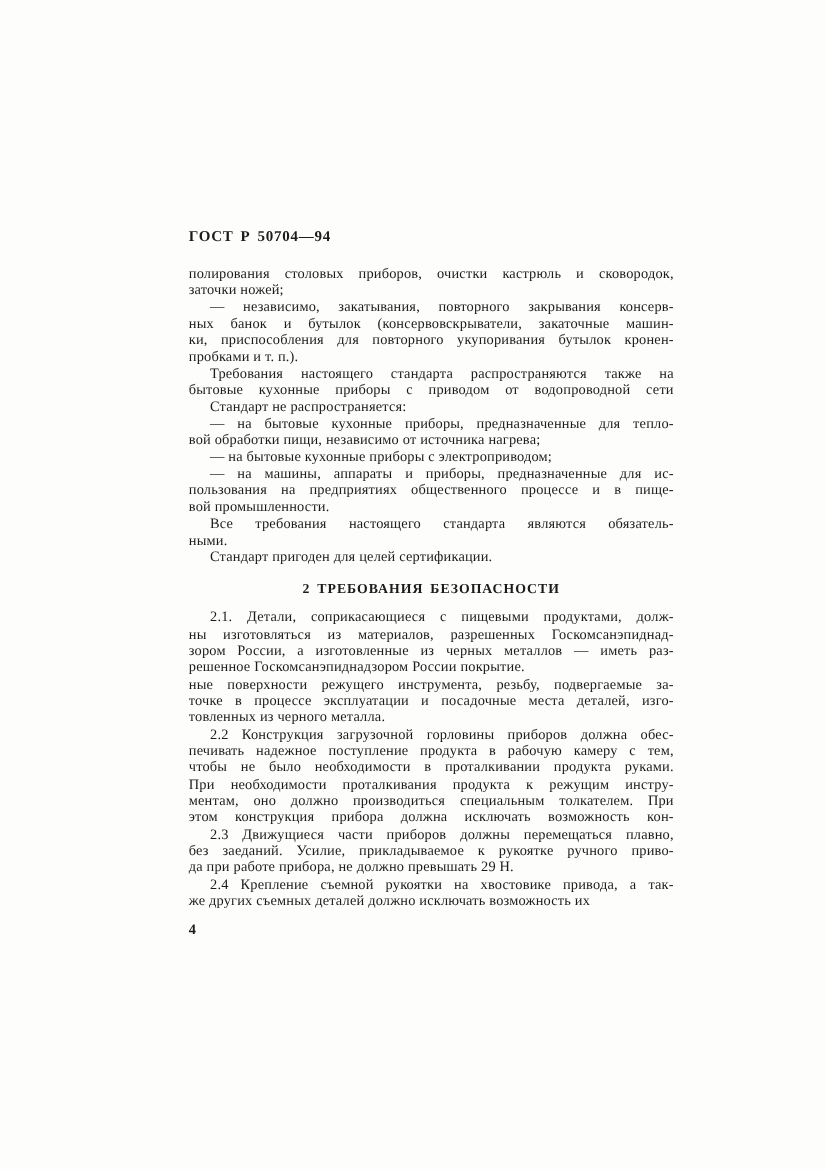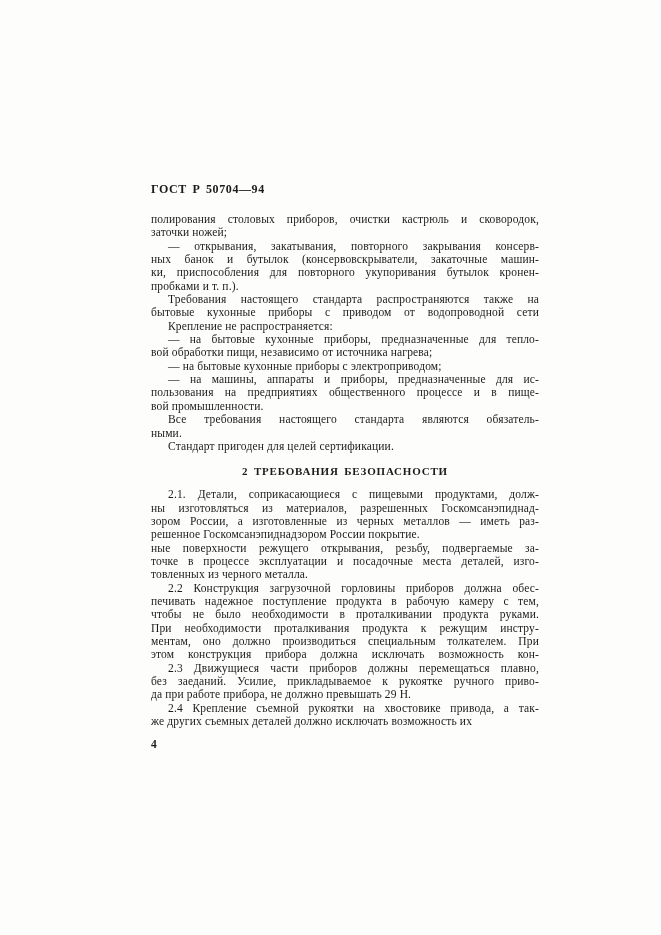--- a/index.html
+++ b/index.html
@@ -67,31 +67,31 @@
 <div class="page">
   <div class="content-col">
     <div class="running-header">ГОСТ Р 50704—94</div>
 
     <div class="body-text" id="paras-before">
         <div class="paragraph">
           <div class="line">полирования столовых приборов, очистки кастрюль и сковородок,</div>
           <div class="line last">заточки ножей;</div>
         </div>
         <div class="paragraph">
-          <div class="line indent">— открывания, закатывания, повторного закрывания консерв-</div>
+          <div class="line indent">— независимо, закатывания, повторного закрывания консерв-</div>
           <div class="line">ных банок и бутылок (консервовскрыватели, закаточные машин-</div>
           <div class="line">ки, приспособления для повторного укупоривания бутылок кронен-</div>
           <div class="line last">пробками и т. п.).</div>
         </div>
         <div class="paragraph">
           <div class="line indent">Требования настоящего стандарта распространяются также на</div>
           <div class="line">бытовые кухонные приборы с приводом  от  водопроводной сети</div>
         </div>
         <div class="paragraph">
-          <div class="line indent last">Крепление не распространяется:</div>
+          <div class="line indent last">Стандарт не распространяется:</div>
         </div>
         <div class="paragraph">
           <div class="line indent">— на бытовые кухонные приборы, предназначенные для тепло-</div>
           <div class="line last">вой обработки пищи, независимо от источника нагрева;</div>
         </div>
         <div class="paragraph">
           <div class="line indent last">— на бытовые кухонные приборы с электроприводом;</div>
         </div>
         <div class="paragraph">
           <div class="line indent">— на машины, аппараты и приборы, предназначенные для ис-</div>
@@ -110,21 +110,21 @@
     <div class="section-heading">2 ТРЕБОВАНИЯ БЕЗОПАСНОСТИ</div>
 
     <div class="body-text" id="paras-after">
         <div class="paragraph">
           <div class="line indent">2.1. Детали, соприкасающиеся с пищевыми продуктами, долж-</div>
           <div class="line">ны изготовляться из материалов, разрешенных Госкомсанэпиднад-</div>
           <div class="line">зором России, а изготовленные из черных металлов — иметь раз-</div>
           <div class="line last">решенное Госкомсанэпиднадзором России покрытие.</div>
         </div>
         <div class="paragraph">
-          <div class="line">ные поверхности режущего открывания, резьбу, подвергаемые за-</div>
+          <div class="line">ные поверхности режущего инструмента, резьбу, подвергаемые за-</div>
           <div class="line">точке в процессе эксплуатации и посадочные места деталей, изго-</div>
           <div class="line last">товленных из черного металла.</div>
         </div>
         <div class="paragraph">
           <div class="line indent">2.2 Конструкция загрузочной горловины приборов должна обес-</div>
           <div class="line">печивать надежное поступление продукта в рабочую камеру с тем,</div>
           <div class="line">чтобы не было необходимости в проталкивании продукта руками.</div>
           <div class="line">При необходимости проталкивания продукта к режущим инстру-</div>
           <div class="line">ментам, оно должно производиться специальным толкателем. При</div>
           <div class="line">этом конструкция прибора должна исключать  возможность кон-</div>

